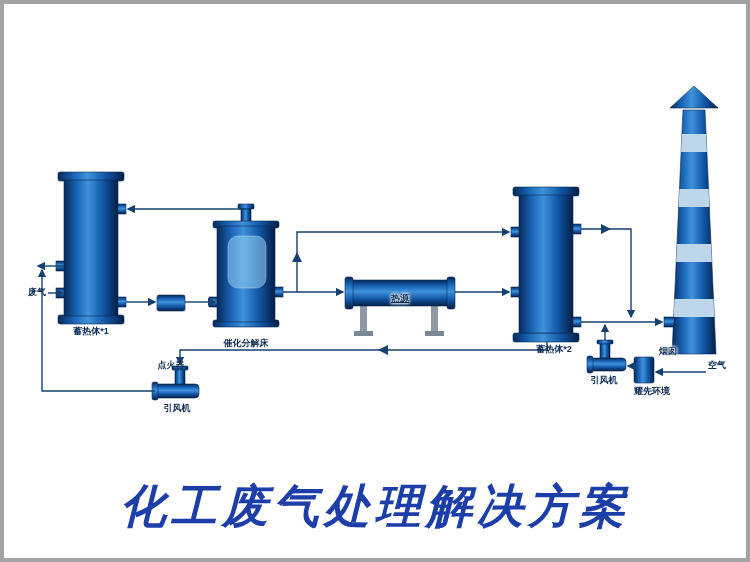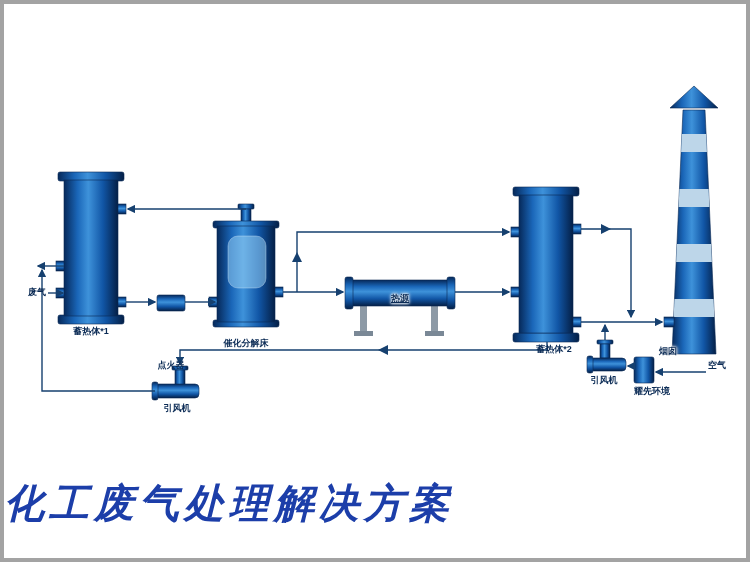--- a/index.html
+++ b/index.html
@@ -15,23 +15,23 @@
   }
   .lbl.raw{transform:none;}
   .lbl.shadowed{text-shadow:0 0 2px #fff,0 0 3px #fff,0 0 4px #fff;}
   .watermark{
     position:absolute;left:122px;top:168px;z-index:6;pointer-events:none;
     font-family:"Liberation Serif",serif;font-size:122px;line-height:1.1;
     font-weight:bold;letter-spacing:8px;color:rgba(128,204,128,0.55);
     -webkit-text-stroke:2px rgba(84,168,84,0.45);white-space:nowrap;
   }
   .title{
-    position:absolute;left:0;right:0;top:472px;z-index:4;text-align:left;
+    position:absolute;left:0;right:0;top:472px;z-index:4;text-align:center;
     font-family:Liberation Sans, sans-serif;font-style:italic;font-weight:bold;
-    font-size:40px;letter-spacing:5px;color:#1c3ea9;white-space:nowrap;
+    font-size:46px;letter-spacing:5px;color:#1c3ea9;white-space:nowrap;
   }
 </style>
 </head>
 <body>
 
 <div class="page">
 
   <svg class="diagram-svg" width="750" height="562" viewBox="0 0 750 562">
     <defs>
       <linearGradient id="gv" x1="0" y1="0" x2="1" y2="0">

